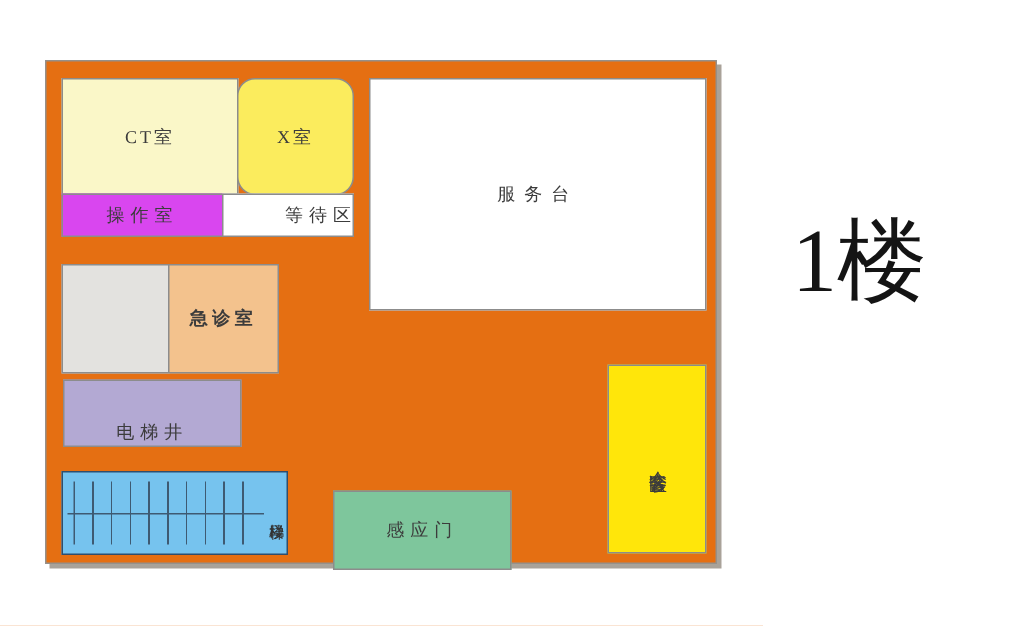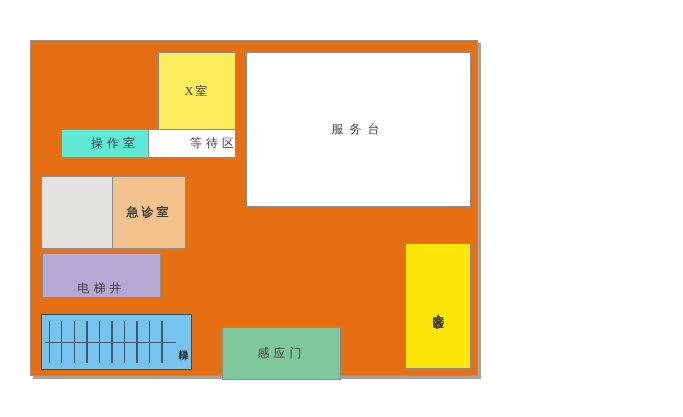--- a/index.html
+++ b/index.html
@@ -60,26 +60,29 @@
     text-align:left;white-space:nowrap;
   }
 </style>
 </head>
 <body>
 
 <div class="canvas">
 
   <div class="floor" style="background: rgb(229, 111, 18);">
 
+    <div class="room ct-room" style="background: rgb(250, 247, 200);">
+      <span class="lbl">CT室</span>
+    </div>
 
-    <div class="room x-room" style="background: rgb(251, 236, 93);">
+    <div class="room x-room" style="background: rgb(251, 236, 93); border-radius: 12px;">
       <span class="lbl">X室</span>
     </div>
 
-    <div class="room operation-room" style="background: #5eead4; margin-left: 20px;">
+    <div class="room operation-room" style="background: #d946ef;">
       <span class="lbl">操作室</span>
     </div>
 
     <div class="room waiting-area" style="background: rgb(255, 255, 255); padding-left: 44px;">
       <span class="lbl">等待区</span>
     </div>
 
     <div class="room service-desk" style="background: rgb(255, 255, 255);">
       <span class="lbl">服务台</span>
     </div>
@@ -105,14 +108,15 @@
     <div class="room sensor-door" style="background: rgb(126, 198, 156);">
       <span class="lbl">感应门</span>
     </div>
 
     <div class="room meeting-area" style="background: rgb(255, 230, 10);">
       <span class="vertical-label">会客会诊区</span>
     </div>
 
   </div>
 
+  <div class="floor-title">1楼</div>
 
 </div>
 
 </body></html>

